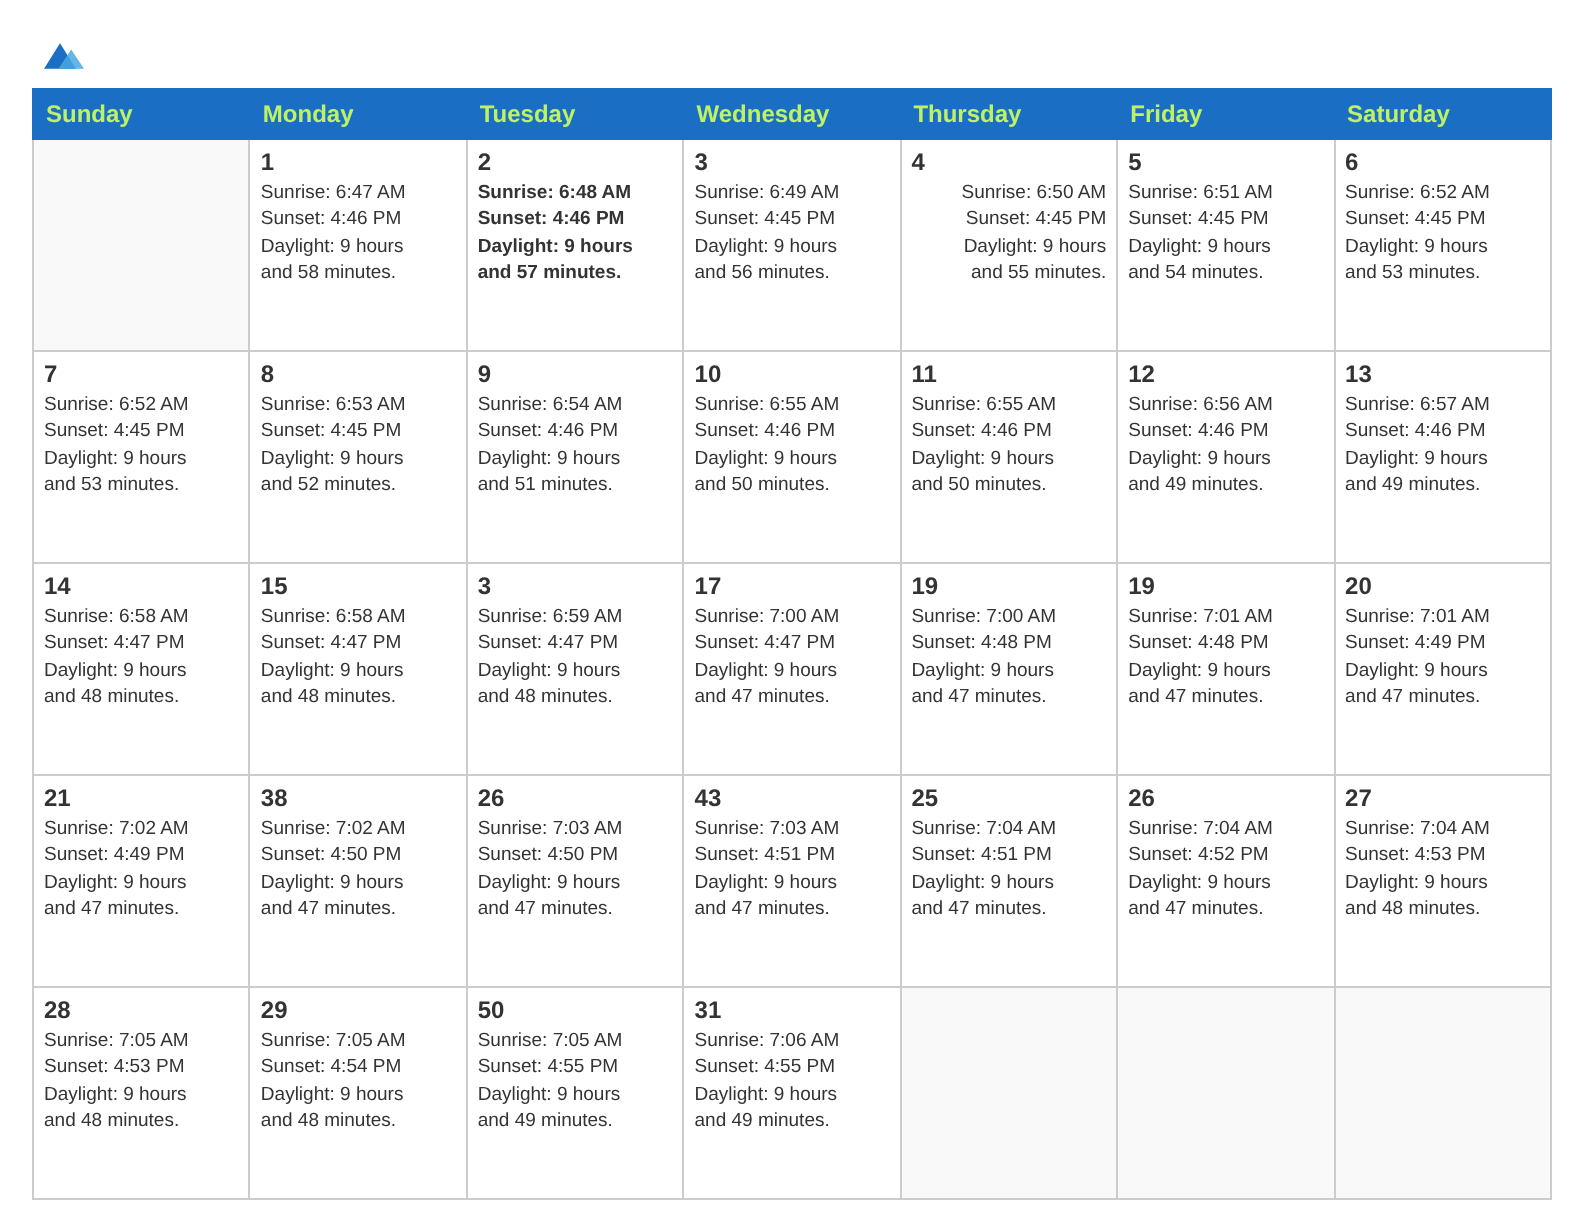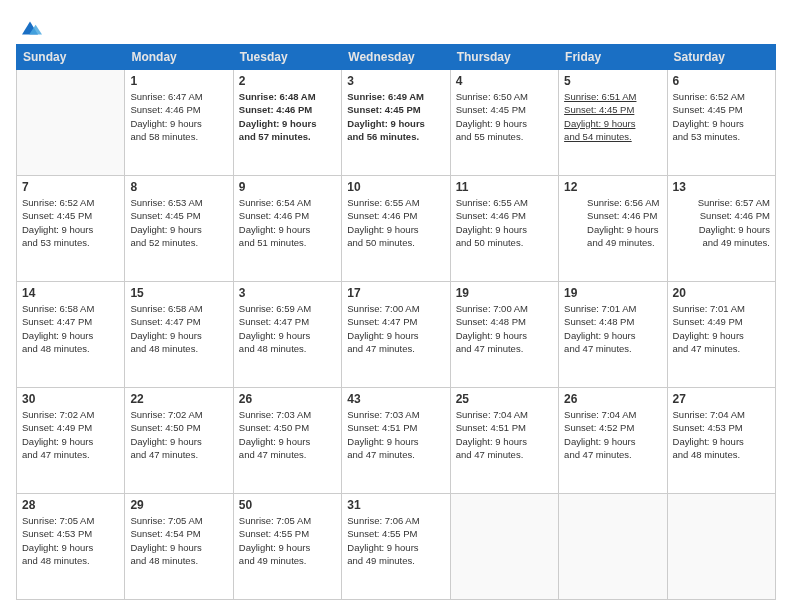--- a/index.html
+++ b/index.html
@@ -56,21 +56,21 @@
     }
     .calendar {
       flex: 1;
       border: 1px solid #ccc;
       border-collapse: collapse;
       width: 100%;
       table-layout: fixed;
     }
     .calendar th {
       background: #1a6fc4;
-      color: #e5e5e5;
+      color: #bef264;
       text-align: left;
       padding: 5px 6px;
       font-size: 12px;
       font-weight: bold;
       border: 1px solid #1a6fc4;
     }
     .calendar td {
       vertical-align: top;
       padding: 4px 5px;
       border: 1px solid #ccc;
@@ -139,35 +139,35 @@
           </td>
           <td>
             <span class="day-num">2</span>
             <div class="day-info" style="white-space: pre-line; font-weight: bold;">Sunrise: 6:48 AM
 Sunset: 4:46 PM
 Daylight: 9 hours
 and 57 minutes.</div>
           </td>
           <td>
             <span class="day-num">3</span>
-            <div class="day-info" style="white-space: pre-line; font-weight: bold;">Sunrise: 6:49 AM
+            <div class="day-info" style="white-space: pre-line;">Sunrise: 6:49 AM
 Sunset: 4:45 PM
 Daylight: 9 hours
 and 56 minutes.</div>
           </td>
           <td>
             <span class="day-num">4</span>
-            <div class="day-info" style="white-space: pre-line;">Sunrise: 6:50 AM
+            <div class="day-info" style="white-space: pre-line; text-align: right;">Sunrise: 6:50 AM
 Sunset: 4:45 PM
 Daylight: 9 hours
 and 55 minutes.</div>
           </td>
           <td>
             <span class="day-num">5</span>
-            <div class="day-info" style="white-space: pre-line; text-decoration: underline;">Sunrise: 6:51 AM
+            <div class="day-info" style="white-space: pre-line;">Sunrise: 6:51 AM
 Sunset: 4:45 PM
 Daylight: 9 hours
 and 54 minutes.</div>
           </td>
           <td>
             <span class="day-num">6</span>
             <div class="day-info" style="white-space: pre-line;">Sunrise: 6:52 AM
 Sunset: 4:45 PM
 Daylight: 9 hours
 and 53 minutes.</div>
@@ -204,28 +204,28 @@
           </td>
           <td>
             <span class="day-num">11</span>
             <div class="day-info" style="white-space: pre-line;">Sunrise: 6:55 AM
 Sunset: 4:46 PM
 Daylight: 9 hours
 and 50 minutes.</div>
           </td>
           <td>
             <span class="day-num">12</span>
-            <div class="day-info" style="white-space: pre-line; margin-left: 23px;">Sunrise: 6:56 AM
+            <div class="day-info" style="white-space: pre-line;">Sunrise: 6:56 AM
 Sunset: 4:46 PM
 Daylight: 9 hours
 and 49 minutes.</div>
           </td>
           <td>
             <span class="day-num">13</span>
-            <div class="day-info" style="white-space: pre-line; text-align: right;">Sunrise: 6:57 AM
+            <div class="day-info" style="white-space: pre-line;">Sunrise: 6:57 AM
 Sunset: 4:46 PM
 Daylight: 9 hours
 and 49 minutes.</div>
           </td>
         </tr>
         <tr>
           <td>
             <span class="day-num">14</span>
             <div class="day-info" style="white-space: pre-line;">Sunrise: 6:58 AM
 Sunset: 4:47 PM
@@ -270,28 +270,28 @@
           <td>
             <span class="day-num">20</span>
             <div class="day-info" style="white-space: pre-line;">Sunrise: 7:01 AM
 Sunset: 4:49 PM
 Daylight: 9 hours
 and 47 minutes.</div>
           </td>
         </tr>
         <tr>
           <td>
-            <span class="day-num">30</span>
+            <span class="day-num">21</span>
             <div class="day-info" style="white-space: pre-line;">Sunrise: 7:02 AM
 Sunset: 4:49 PM
 Daylight: 9 hours
 and 47 minutes.</div>
           </td>
           <td>
-            <span class="day-num">22</span>
+            <span class="day-num">38</span>
             <div class="day-info" style="white-space: pre-line;">Sunrise: 7:02 AM
 Sunset: 4:50 PM
 Daylight: 9 hours
 and 47 minutes.</div>
           </td>
           <td>
             <span class="day-num">26</span>
             <div class="day-info" style="white-space: pre-line;">Sunrise: 7:03 AM
 Sunset: 4:50 PM
 Daylight: 9 hours

